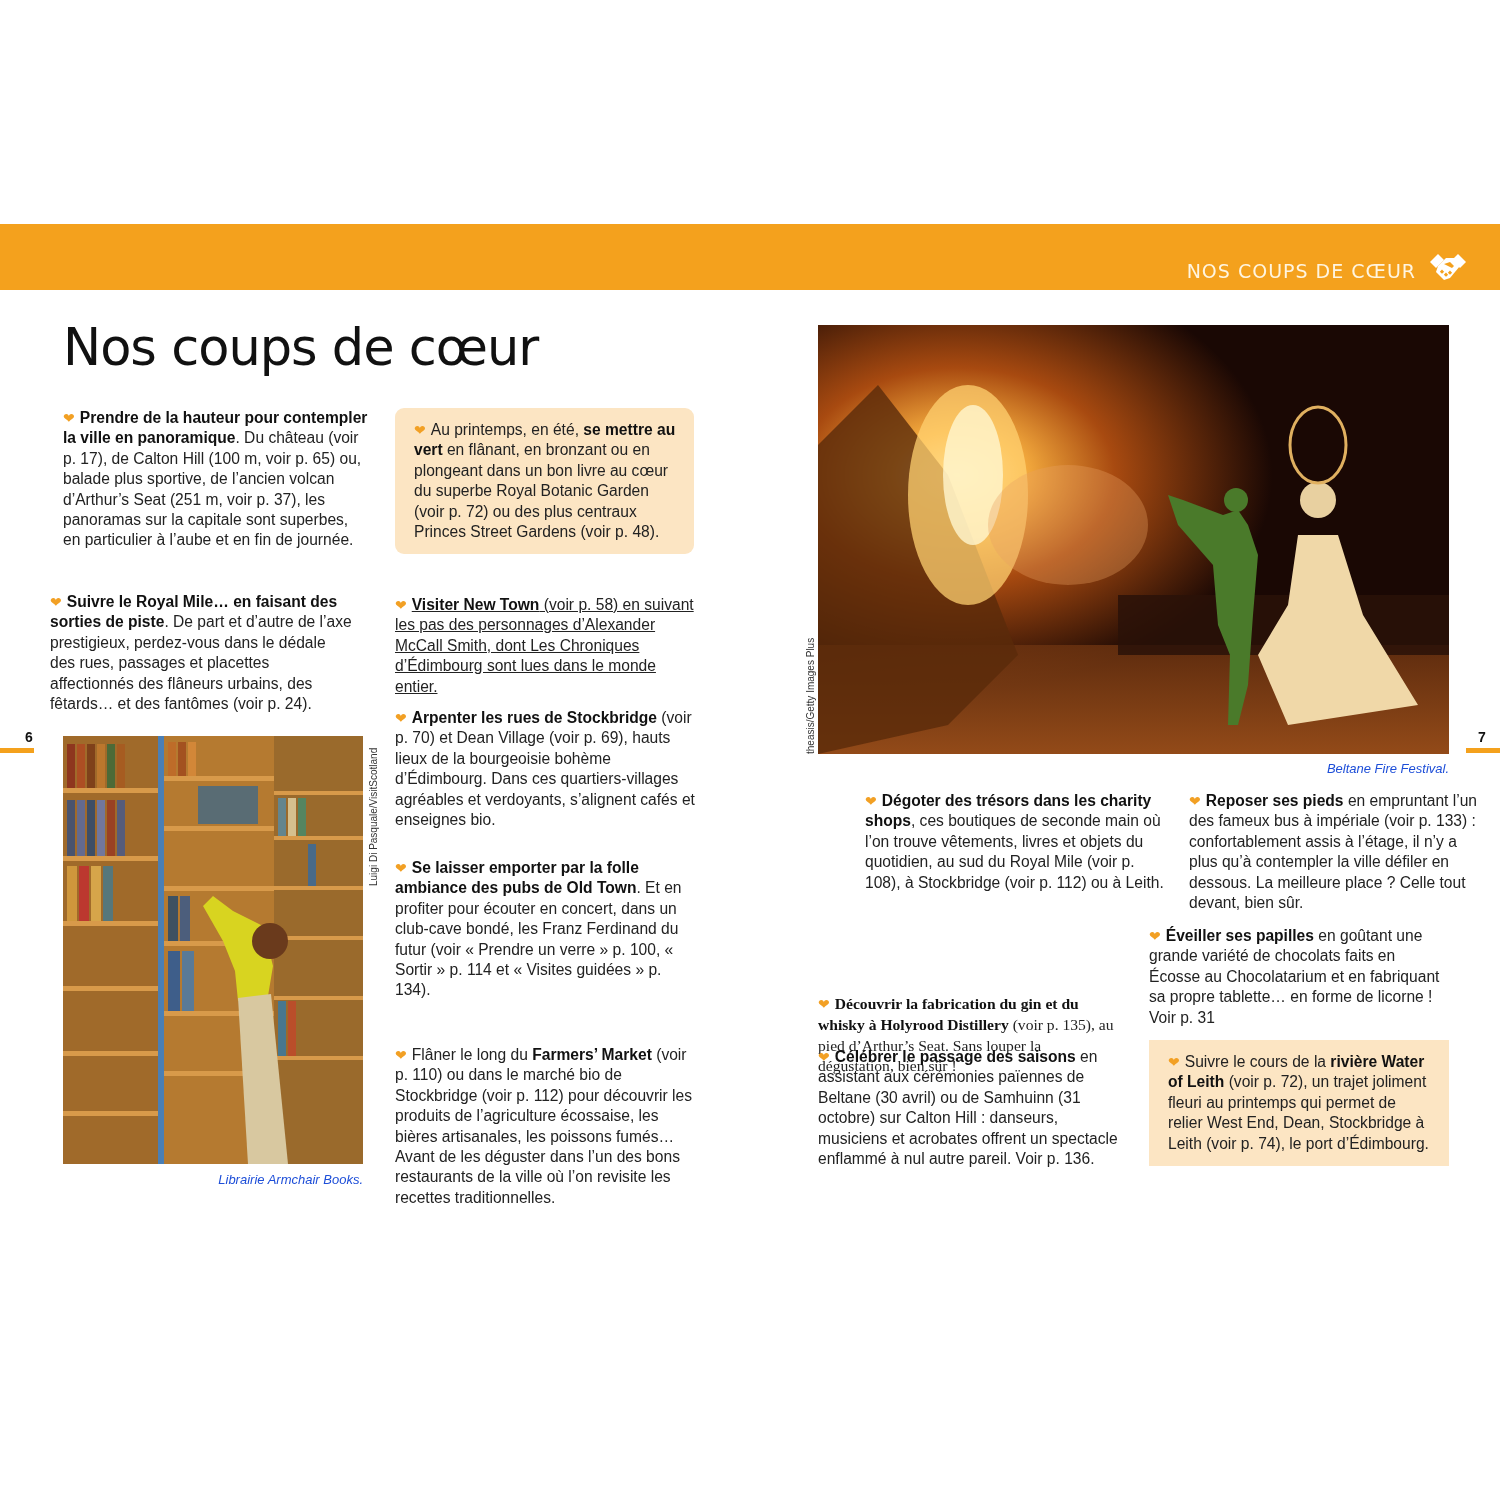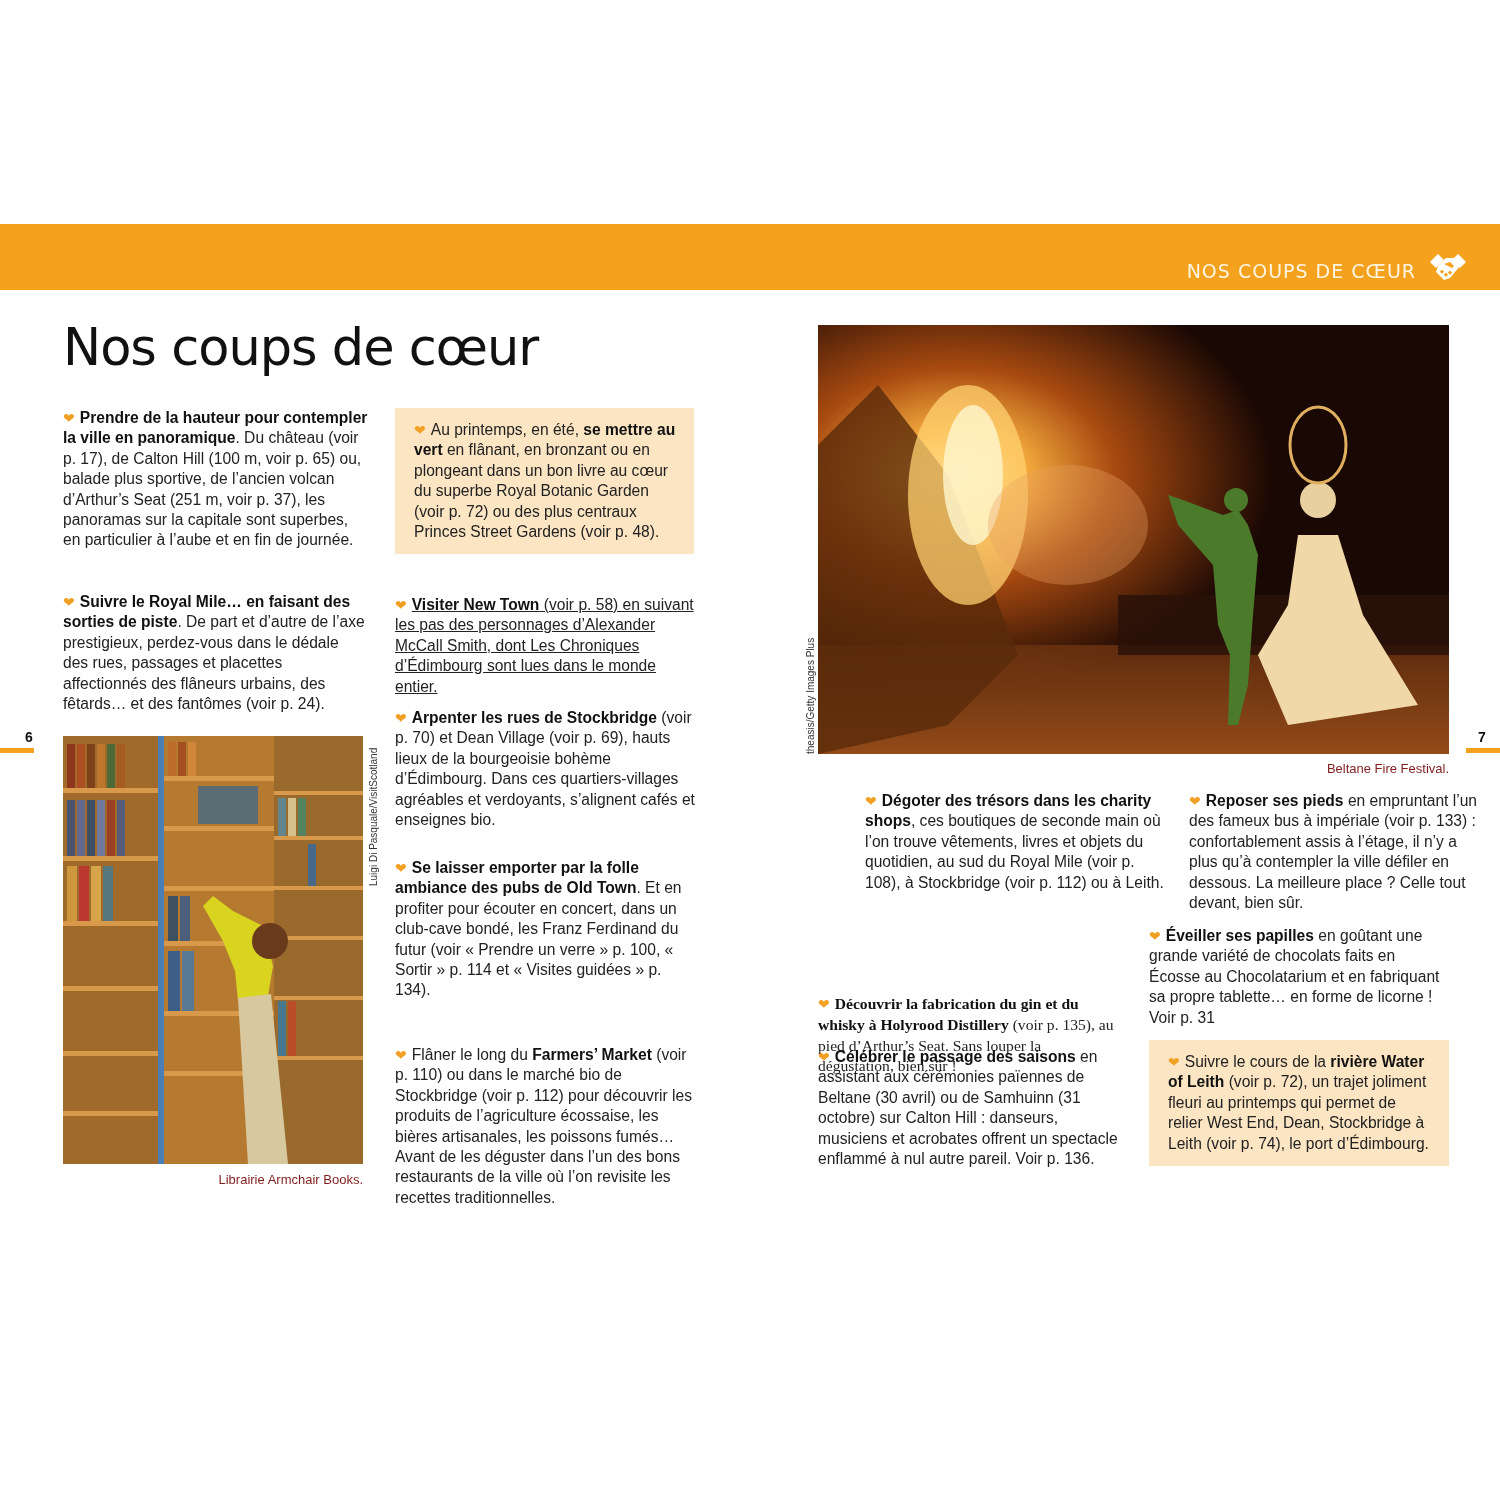--- a/index.html
+++ b/index.html
@@ -25,21 +25,21 @@
     .block b { color:#111; }
     .heart { color:#f2a024; font-size:14px; margin-right:5px; display:inline-block; }
     .box { background:#fce5c3; padding:12px 18px 12px 19px; }
     .pagenum { position:absolute; font-weight:bold; font-size:14px; color:#111; }
     .pagebar { position:absolute; height:5px; width:34px; background:#f4a11d; }
     .photo { position:absolute; overflow:hidden; }
     .credit {
       position:absolute; font-size:10px; color:#333; white-space:nowrap;
       transform-origin:left top; transform:rotate(-90deg);
     }
-    .caption { position:absolute; font-size:13px; color:#7f1d1d; text-align:right; }
+    .caption { position:absolute; font-size:13px; color:#1d4ed8; text-align:right;font-style:italic; }
   </style>
 </head>
 <body>
 
 <div class="banner">
   <span class="banner-title">NOS COUPS DE CŒUR</span>
   <svg class="banner-icon" viewBox="0 0 40 36">
     <g fill="#ffffff">
       <path d="M2 12 L10 4 L16 10 L8 18 Z"></path>
       <path d="M38 12 L30 4 L24 10 L32 18 Z"></path>
@@ -57,21 +57,21 @@
 <h1 class="page-title">Nos coups de cœur</h1>
 
 <div class="pagenum" style="left:25px; top:729px;">6</div>
 <div class="pagebar" style="left:0; top:748px;"></div>
 <div class="pagenum" style="left:1478px; top:729px;">7</div>
 <div class="pagebar" style="left:1466px; top:748px;"></div>
 
 <div class="block" style="left:63px; top:408px; width:305px;">
   <span class="heart">❤</span><b>Prendre de la hauteur pour contempler la ville en panoramique</b><span>. Du château (voir p. 17), de Calton Hill (100 m, voir p. 65) ou, balade plus sportive, de l’ancien volcan d’Arthur’s Seat (251 m, voir p. 37), les panoramas sur la capitale sont superbes, en particulier à l’aube et en fin de journée.</span>
 </div>
-<div class="block" style="left:63px; top:592px; width:305px;">
+<div class="block" style="left:50px; top:592px; width:305px;">
   <span class="heart">❤</span><b>Suivre le Royal Mile… en faisant des sorties de piste</b><span>. De part et d’autre de l’axe prestigieux, perdez-vous dans le dédale des rues, passages et placettes affectionnés des flâneurs urbains, des fêtards… et des fantômes (voir p. 24).</span>
 </div>
 
 <div class="photo" style="left:63px; top:736px; width:300px; height:428px;">
   <svg width="300" height="428" viewBox="0 0 300 428">
     <rect width="300" height="428" fill="#8a5a22"></rect>
     <g>
       <rect x="0" y="0" width="95" height="428" fill="#a06a2a"></rect>
       <rect x="95" y="0" width="6" height="428" fill="#4a7fb5"></rect>
       <rect x="101" y="0" width="110" height="428" fill="#b57a30"></rect>
@@ -133,21 +133,21 @@
 
       <path d="M140 170 L150 160 L170 175 L180 180 L200 190 L210 230 L205 260 L175 265 L172 235 L160 205 Z" fill="#d8d420"></path>
       <circle cx="207" cy="205" r="18" fill="#6a3a1c"></circle>
       <path d="M175 262 L208 258 L225 428 L185 428 Z" fill="#d8c8a0"></path>
     </g>
   </svg>
 </div>
 <div class="credit" style="left:368px; top:886px;">Luigi Di Pasquale/VisitScotland</div>
 <div class="caption" style="left:63px; top:1172px; width:300px;">Librairie Armchair Books.</div>
 
-<div class="block box" style="left:395px; top:408px; width:262px;">
+<div class="block box" style="left:395px; top:408px; width:262px;border-radius:9px;">
   <span class="heart">❤</span><span>Au printemps, en été, </span><b>se mettre au vert</b><span> en flânant, en bronzant ou en plongeant dans un bon livre au cœur du superbe Royal Botanic Garden (voir p. 72) ou des plus centraux Princes Street Gardens (voir p. 48).</span>
 </div>
 <div class="block" style="left:395px; top:595px; width:300px;text-decoration:underline;">
   <span class="heart">❤</span><b>Visiter New Town</b><span> (voir p. 58) en suivant les pas des personnages d’Alexander McCall Smith, dont Les Chroniques d’Édimbourg sont lues dans le monde entier.</span>
 </div>
 <div class="block" style="left:395px; top:708px; width:300px;">
   <span class="heart">❤</span><b>Arpenter les rues de Stockbridge</b><span> (voir p. 70) et Dean Village (voir p. 69), hauts lieux de la bourgeoisie bohème d’Édimbourg. Dans ces quartiers-villages agréables et verdoyants, s’alignent cafés et enseignes bio.</span>
 </div>
 <div class="block" style="left:395px; top:858px; width:300px;">
   <span class="heart">❤</span><b>Se laisser emporter par la folle ambiance des pubs de Old Town</b><span>. Et en profiter pour écouter en concert, dans un club-cave bondé, les Franz Ferdinand du futur (voir « Prendre un verre » p. 100, « Sortir » p. 114 et « Visites guidées » p. 134).</span>

